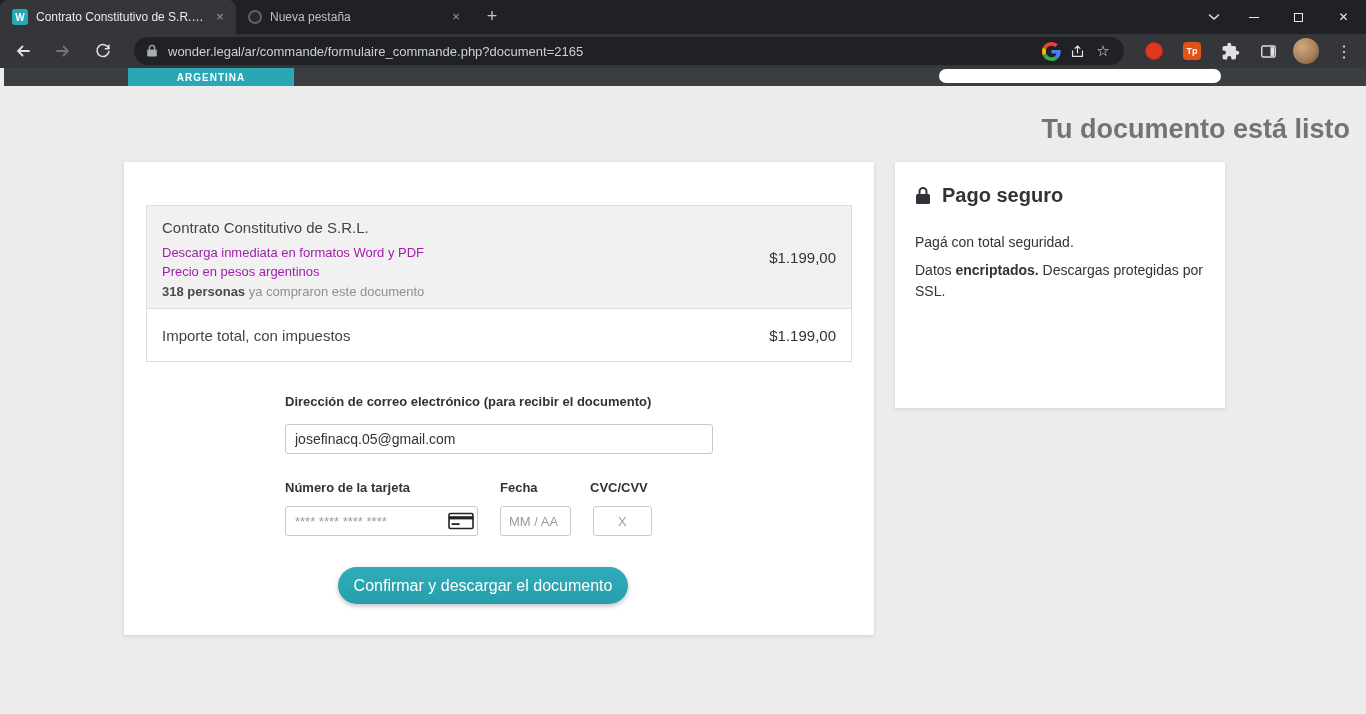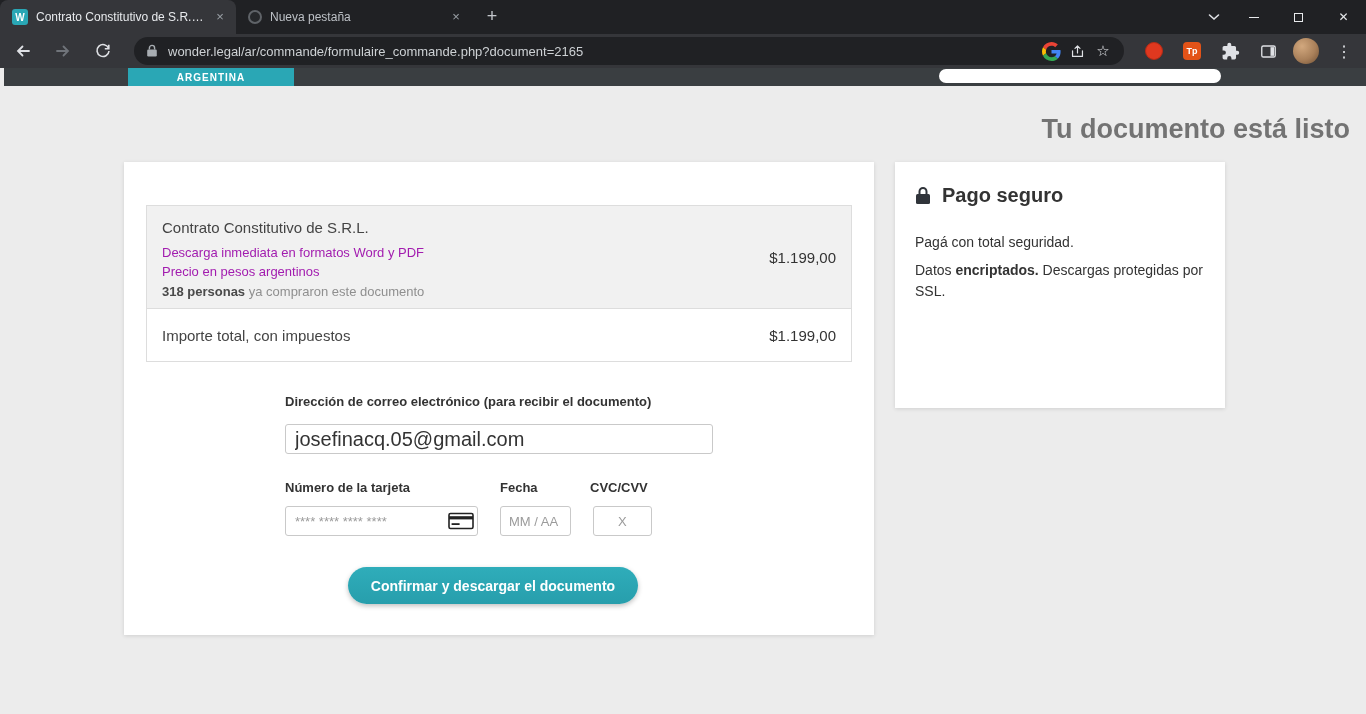--- a/index.html
+++ b/index.html
@@ -77,32 +77,32 @@
   .total-label{position:absolute;left:15px;top:50%;transform:translateY(-50%);
     font-size:15px;color:#444}
 
   .form-label{position:absolute;font-size:13px;font-weight:bold;color:#333;white-space:nowrap}
   .lbl-email{left:161px;top:232px}
   .lbl-card{left:161px;top:318px}
   .lbl-date{left:376px;top:318px}
   .lbl-cvc{left:466px;top:318px}
 
   .text-input{position:absolute;height:30px;border:1px solid #c9c9c9;border-radius:3px;
-    background:#fff;font-size:20px;color:#333;padding:0 9px;outline:none;
+    background:#fff;font-size:14px;color:#333;padding:0 9px;outline:none;
     font-family:"Liberation Sans",sans-serif}
   .text-input::placeholder{color:#9b9b9b}
   .inp-email{left:161px;top:262px;width:428px}
   .inp-card{left:161px;top:344px;width:193px;padding-right:36px;font-size:13px}
   .inp-date{left:376px;top:344px;width:71px;font-size:13px;padding:0 8px}
   .inp-cvc{left:469px;top:344px;width:59px;font-size:13px;padding:0 24px}
   .card-icon{position:absolute;left:324px;top:350px;width:26px;height:18px}
 
-  .submit-btn{position:absolute;left:224px;top:405px;width:290px;height:37px;border:none;
-    border-radius:19px;background:linear-gradient(#2fadba,#279eac);color:#fff;font-size:14px;
-    font-weight:bold;box-shadow:0 2px 5px rgba(0,0,0,.25);cursor:pointer;
+  .submit-btn{position:absolute;left:214px;top:405px;width:290px;height:37px;border:none;
+    border-radius:19px;background:linear-gradient(#2fadba,#279eac);color:#fff;font-size:16px;
+    font-weight:normal;box-shadow:0 2px 5px rgba(0,0,0,.25);cursor:pointer;
     font-family:"Liberation Sans",sans-serif}
 
   .secure-title-row{position:absolute;left:20px;top:22px;display:flex;align-items:center;gap:11px}
   .secure-title{font-size:20px;color:#333;font-weight:bold}
   .secure-line1{position:absolute;left:20px;top:72px;font-size:14px;color:#333}
   .secure-line2{position:absolute;left:20px;top:98px;width:294px;font-size:14px;color:#333;
     line-height:21px}
   .secure-line2 .b{font-weight:bold}
   .badge-row{position:absolute;left:58px;top:152px;display:flex;align-items:center;gap:16px}
   .badge-text{text-align:center}

